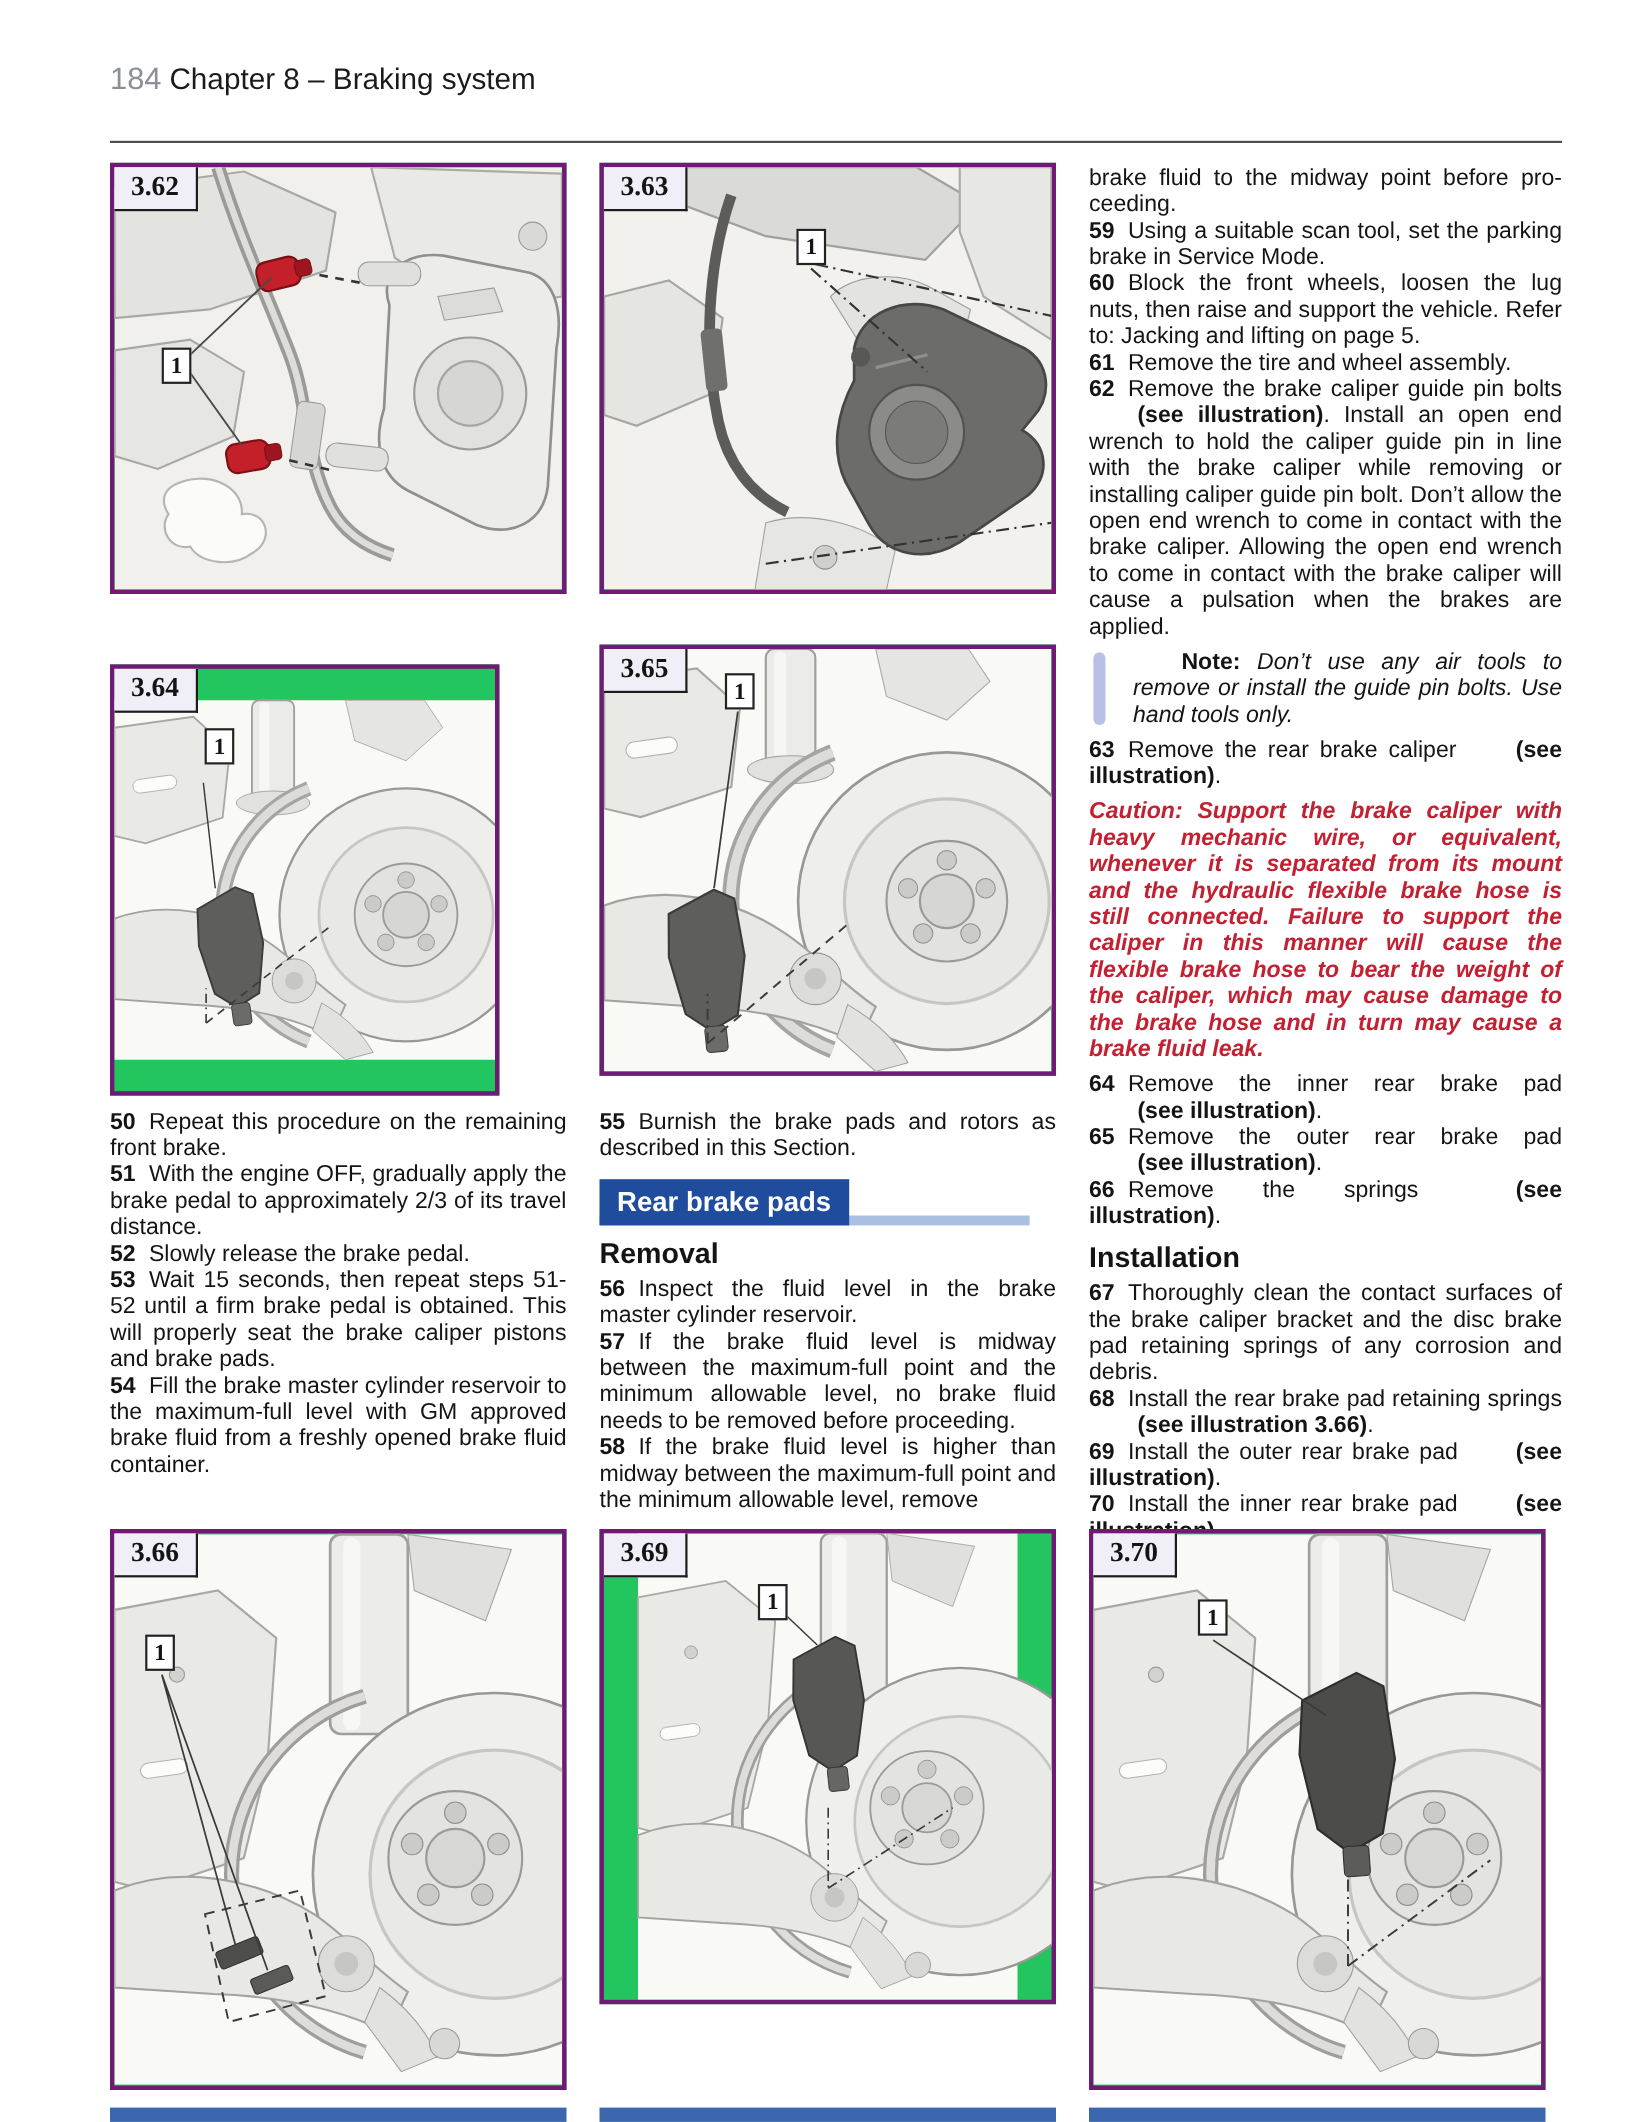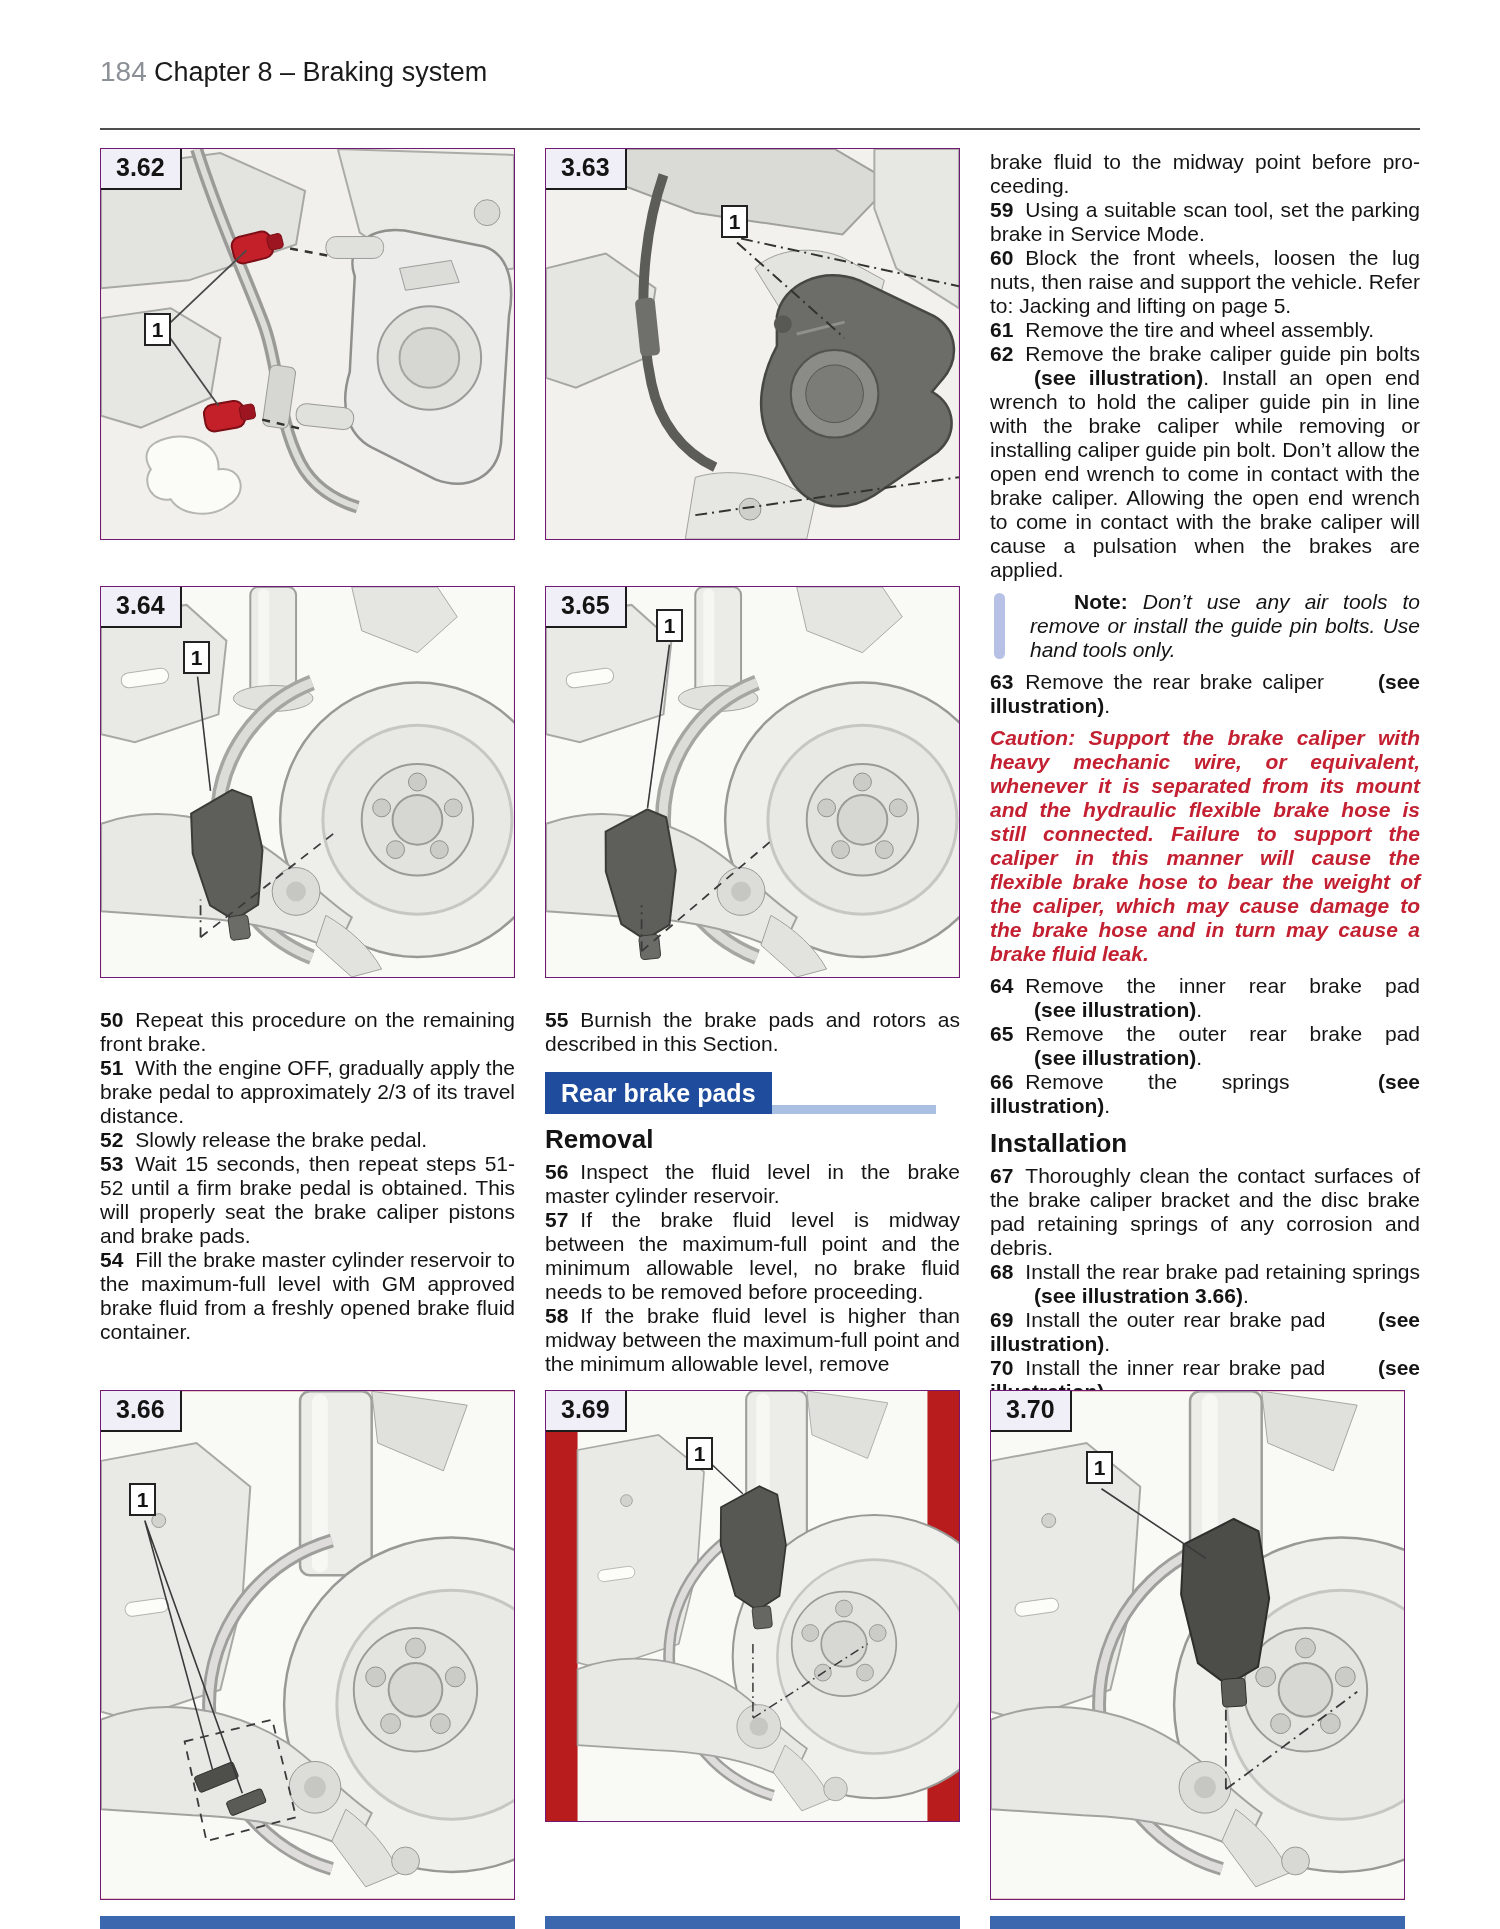--- a/index.html
+++ b/index.html
@@ -22,21 +22,21 @@
   .notetext{margin:0;font-size:21px;line-height:24px;text-align:justify;}
   .caution{margin:8px 0;font-size:21px;line-height:24px;text-align:justify;
            color:var(--caution-red);font-weight:bold;font-style:italic;}
   .subhead{margin:10px 0 6px;font-size:26px;line-height:30px;font-weight:bold;color:#141414;}
   .bannerwrap{position:relative;margin:16px 0 10px;height:42px;}
   .banner-underline{position:absolute;left:0;right:24px;bottom:0;height:9px;background:var(--banner-underline);}
   .bannerbox{position:absolute;left:0;top:0;background:var(--banner-blue);color:#ffffff;
              font-weight:bold;font-size:25px;line-height:42px;padding:0 16px;}
 
   
-  .figure{position:absolute;background:#b91c1c;border:1px solid #701a75;box-sizing:border-box;}
+  .figure{position:absolute;background:#22c55e;border:4px solid #701a75;box-sizing:border-box;font-family:Liberation Serif, serif;}
   .figure svg{display:block;width:100%;height:100%;}
   .figlabel{position:absolute;left:0;top:0;background:#f0eff7;border-right:2px solid #1c1c1c;
             border-bottom:2px solid #1c1c1c;font-weight:bold;font-size:25px;padding:4px 15px 6px;}
   .callout{position:absolute;width:27px;height:33px;background:#ffffff;border:2px solid #222222;
            font-weight:bold;font-size:21px;display:flex;align-items:center;justify-content:center;
            box-sizing:border-box;}
   .capbar{position:absolute;top:1916px;height:13px;width:415px;background:var(--caption-blue);}
 </style>
 </head>
 <body>
@@ -99,21 +99,21 @@
       <path d="M252 186 L300 174" stroke="#8f8f8c" stroke-width="3"></path>
       <circle cx="238" cy="176" r="9" fill="#585855"></circle>
       <path d="M192 94 L300 190" stroke="#333330" stroke-width="2" stroke-dasharray="12 5 2 5" fill="none"></path>
       <path d="M196 90 L415 138" stroke="#333330" stroke-width="2" stroke-dasharray="12 5 2 5" fill="none"></path>
       <path d="M150 368 L415 330" stroke="#333330" stroke-width="2" stroke-dasharray="12 5 2 5" fill="none"></path>
     </svg>
     <div class="figlabel">3.63</div>
     <div class="callout" style="left:175px;top:56px">1</div>
   </div>
 
-  <div class="figure" style="left:100px;top:586px;width:415px;height:392px">
+  <div class="figure" style="left:100px;top:604px;width:354px;height:392px">
     <svg viewBox="0 0 415 392">
       <rect width="415" height="392" fill="#f9f9f6"></rect>
       <path d="M0 30 L86 18 L126 54 L118 128 L34 156 L0 148 Z" fill="#e9e9e6" stroke="#a8a8a5" stroke-width="2"></path>
       <rect x="20" y="84" width="48" height="15" rx="7.5" fill="#fcfcf9" stroke="#b2b2af" transform="rotate(-8 44 91)"></rect>
       <rect x="150" y="0" width="46" height="112" rx="8" fill="#ebebe8" stroke="#9e9e9b" stroke-width="2"></rect>
       <rect x="158" y="2" width="11" height="108" rx="5" fill="#f6f6f3"></rect>
       <ellipse cx="173" cy="112" rx="40" ry="13" fill="#e1e1de" stroke="#a2a29f"></ellipse>
       <path d="M252 0 L338 0 L358 30 L318 66 L262 44 Z" fill="#e5e5e2" stroke="#a8a8a5"></path>
       <path d="M212 96 A148 148 0 0 0 212 372" fill="none" stroke="#a5a5a2" stroke-width="16"></path>
       <path d="M212 96 A148 148 0 0 0 212 372" fill="none" stroke="#dcdcd9" stroke-width="9"></path>

